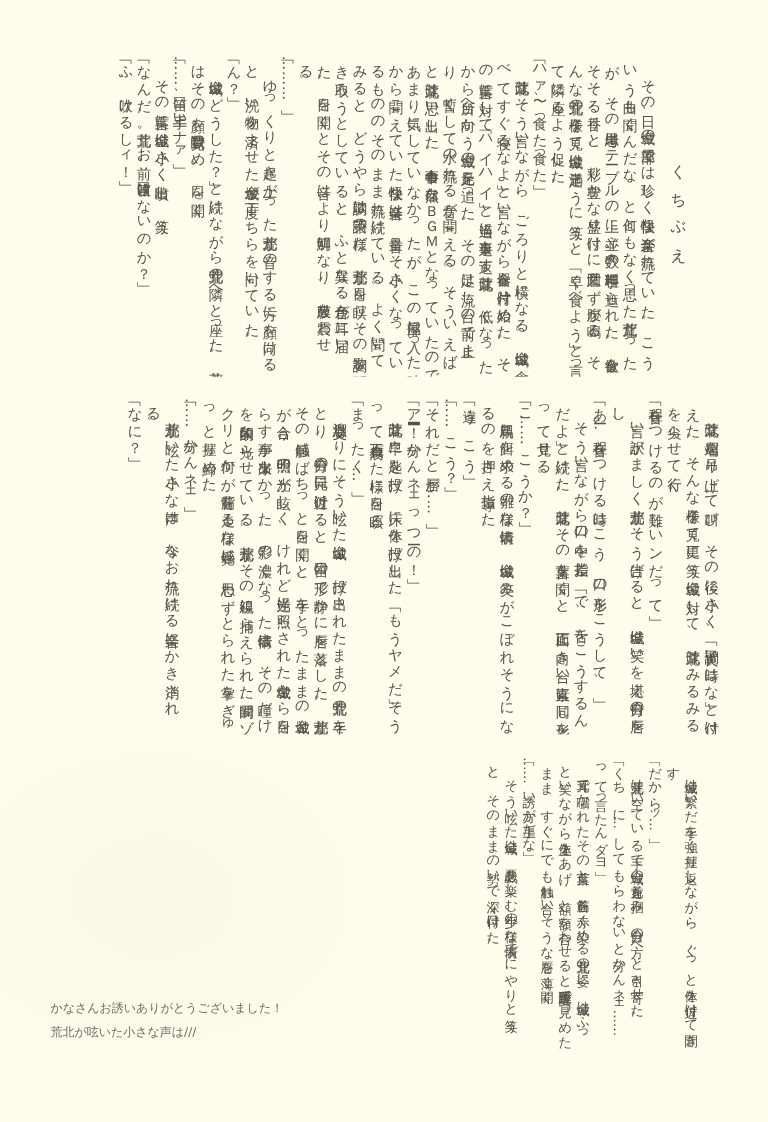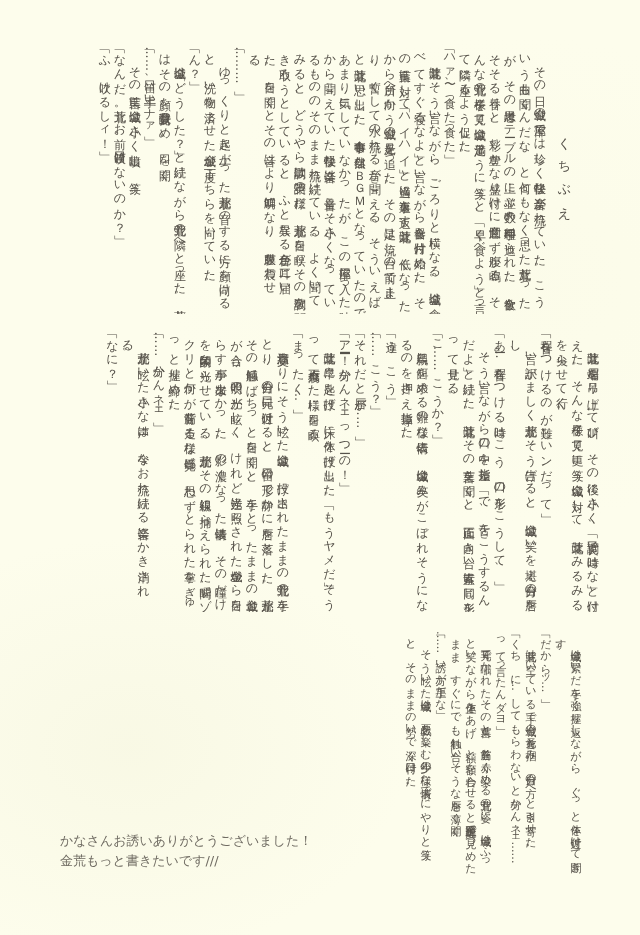--- a/index.html
+++ b/index.html
@@ -66,24 +66,24 @@
     top: 631px;
     right: 57px;
     width: 236px;
     height: 243px;
     font-size: 11px;
     line-height: 15px;
     letter-spacing: 0px;
   }
   .afterword {
     position: absolute;
-    left: 60px;
+    left: 42px;
     top: 831px;
     font-family: "DejaVu Sans", sans-serif;
-    font-size: 13px;
+    font-size: 10px;
     line-height: 20px;
     color: #6f6b62;
   }
   .afterword p { margin: 0; }
 </style>
 </head>
 <body>
 
 <div class="page">
 
@@ -127,16 +127,16 @@
       <p class="dialogue">「だからッ…」</p>
       <p class="narrative">荒北は空いている手で金城の首元を掴み、自分の方へと引き寄せた。</p>
       <p class="dialogue">「くち、に…してもらわないと分かんネェ……って言ったんダヨ」</p>
       <p class="narrative">耳元で囁かれたその言葉と、首筋を赤く染める荒北の姿に、金城はふっと笑いながら上体をあげ、額と額を合わせると至近距離で見つめたまま、すぐにでも触れ合いそうな唇を薄く開く。</p>
       <p class="dialogue">「……誘い方が上手だな」</p>
       <p class="narrative">そう呟いた金城は、悪戯を楽しむ少年の様な表情でにやりと笑うと、そのままの勢いで深く口付けた。</p>
   </div>
 
   <div class="afterword">
     <p>かなさんお誘いありがとうございました！</p>
-    <p>金荒もっと書きたいです///</p>
+    <p>荒北が呟いた小さな声は///</p>
   </div>
 
 </div>
 
 </body></html>

